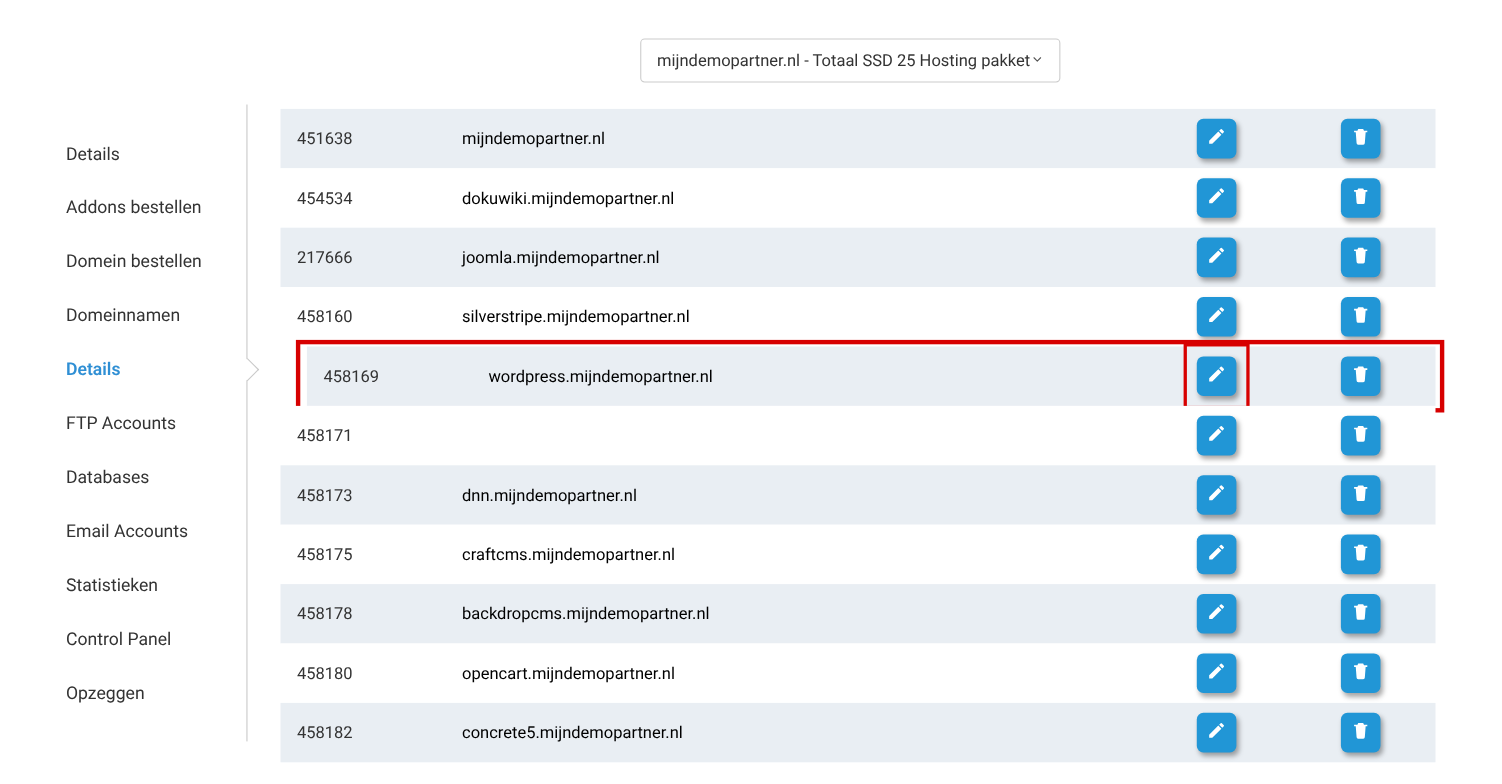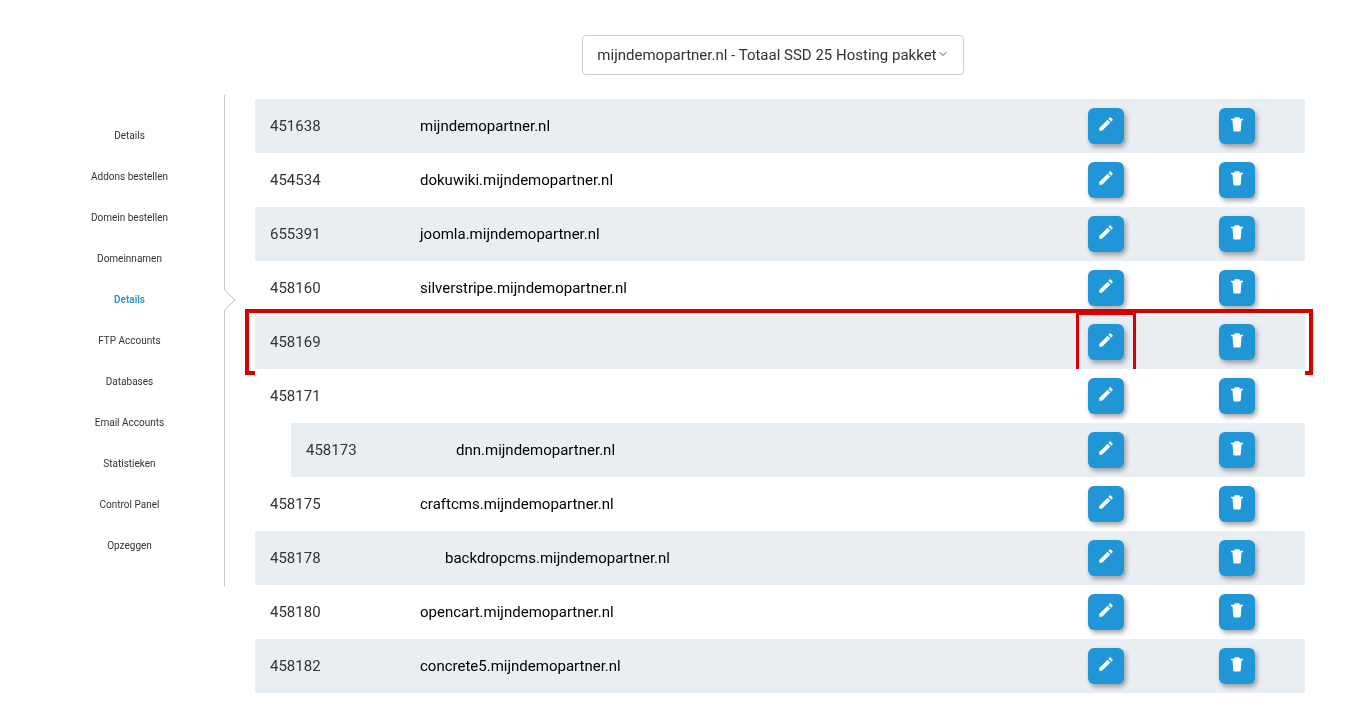--- a/index.html
+++ b/index.html
@@ -7,21 +7,21 @@
   .page { width: 1365px; min-height: 713px; position: relative; }
 
   .dropdown-wrap { display: flex; justify-content: center; padding: 35px 0 20px 0; margin-left: 240px; margin-right: 60px; }
   .dropdown { width: 382px; border: 1px solid #ccc; border-radius: 4px; padding: 10px 14px; display: flex; justify-content: flex-end; align-items: center; background: #fff; cursor: pointer; }
   .dropdown-text { color: #333; }
   .chevron { width: 12px; height: 12px; }
 
   .content { display: flex; align-items: flex-start; padding-left: 60px; padding-right: 60px; }
 
   .sidebar { width: 165px; border-right: 1px solid #c9c9c9; padding-top: 20px; padding-bottom: 20px; position: relative; }
-  .sidebar-item { text-align: center; padding: 15px 25px 15px 0; color: #333; cursor: pointer; font-size: 10px; }
+  .sidebar-item { text-align: left; padding: 15px 25px 15px 0; color: #333; cursor: pointer; font-size: 16px; }
   .sidebar-item.active { color: #2f8fd4; font-weight: 600; position: relative; }
   .sidebar-item.active::after {
     content: ""; position: absolute; right: -1px; top: 50%; width: 14px; height: 14px;
     border-top: 1px solid #c9c9c9; border-right: 1px solid #c9c9c9;
     background: #fff; transform: translate(50%, -50%) rotate(45deg);
   }
 
   .main { flex: 1; padding-left: 30px; padding-top: 4px; }
   .table { width: 100%; }
   .row { display: flex; align-items: center; height: 54px; padding: 0 15px; justify-content: space-between; }
@@ -99,21 +99,21 @@
                 </div>
               </div>
               <div class="btn">
                 <span><svg viewBox="0 0 24 24">
                     <path d="M6 7h12l-1 13a2 2 0 0 1-2 2H9a2 2 0 0 1-2-2L6 7zm3-4h6l1 2h4v2H4V5h4l1-2z"></path>
                   </svg></span>
               </div>
             </div>
           </div>
           <div class="row even" style="position: relative;">
-            <div class="col-id">655391</div>
+            <div class="col-id">217666</div>
             <div class="col-domain">joomla.mijndemopartner.nl</div>
             <div class="col-actions">
               <div style="position: relative;">
                 <div class="btn">
                   <span><svg viewBox="0 0 24 24">
                       <path d="M3 17.25V21h3.75L17.81 9.94l-3.75-3.75L3 17.25zM20.71 7.04a1 1 0 0 0 0-1.41l-2.34-2.34a1 1 0 0 0-1.41 0l-1.83 1.83 3.75 3.75 1.83-1.83z"></path>
                     </svg></span>
                 </div>
               </div>
               <div class="btn">
@@ -134,22 +134,23 @@
                     </svg></span>
                 </div>
               </div>
               <div class="btn">
                 <span><svg viewBox="0 0 24 24">
                     <path d="M6 7h12l-1 13a2 2 0 0 1-2 2H9a2 2 0 0 1-2-2L6 7zm3-4h6l1 2h4v2H4V5h4l1-2z"></path>
                   </svg></span>
               </div>
             </div>
           </div>
-          <div class="row even" style="position: relative;">
+          <div class="row even" style="position: relative; margin-left: 24px;">
             <div class="col-id">458169</div>
+            <div class="col-domain">wordpress.mijndemopartner.nl</div>
             <div class="col-actions">
               <div style="position: relative;">
                 <div class="btn">
                   <span><svg viewBox="0 0 24 24">
                       <path d="M3 17.25V21h3.75L17.81 9.94l-3.75-3.75L3 17.25zM20.71 7.04a1 1 0 0 0 0-1.41l-2.34-2.34a1 1 0 0 0-1.41 0l-1.83 1.83 3.75 3.75 1.83-1.83z"></path>
                     </svg></span>
                 </div>
                 <div class="highlight-small-box" style="inset: -12px;"></div>
               </div>
               <div class="btn">
@@ -170,21 +171,21 @@
                     </svg></span>
                 </div>
               </div>
               <div class="btn">
                 <span><svg viewBox="0 0 24 24">
                     <path d="M6 7h12l-1 13a2 2 0 0 1-2 2H9a2 2 0 0 1-2-2L6 7zm3-4h6l1 2h4v2H4V5h4l1-2z"></path>
                   </svg></span>
               </div>
             </div>
           </div>
-          <div class="row even" style="position: relative; margin-left: 36px;">
+          <div class="row even" style="position: relative;">
             <div class="col-id">458173</div>
             <div class="col-domain">dnn.mijndemopartner.nl</div>
             <div class="col-actions">
               <div style="position: relative;">
                 <div class="btn">
                   <span><svg viewBox="0 0 24 24">
                       <path d="M3 17.25V21h3.75L17.81 9.94l-3.75-3.75L3 17.25zM20.71 7.04a1 1 0 0 0 0-1.41l-2.34-2.34a1 1 0 0 0-1.41 0l-1.83 1.83 3.75 3.75 1.83-1.83z"></path>
                     </svg></span>
                 </div>
               </div>
@@ -206,21 +207,21 @@
                     </svg></span>
                 </div>
               </div>
               <div class="btn">
                 <span><svg viewBox="0 0 24 24">
                     <path d="M6 7h12l-1 13a2 2 0 0 1-2 2H9a2 2 0 0 1-2-2L6 7zm3-4h6l1 2h4v2H4V5h4l1-2z"></path>
                   </svg></span>
               </div>
             </div>
           </div>
-          <div class="row even" style="position: relative; gap: 25px;">
+          <div class="row even" style="position: relative;">
             <div class="col-id">458178</div>
             <div class="col-domain">backdropcms.mijndemopartner.nl</div>
             <div class="col-actions">
               <div style="position: relative;">
                 <div class="btn">
                   <span><svg viewBox="0 0 24 24">
                       <path d="M3 17.25V21h3.75L17.81 9.94l-3.75-3.75L3 17.25zM20.71 7.04a1 1 0 0 0 0-1.41l-2.34-2.34a1 1 0 0 0-1.41 0l-1.83 1.83 3.75 3.75 1.83-1.83z"></path>
                     </svg></span>
                 </div>
               </div>

